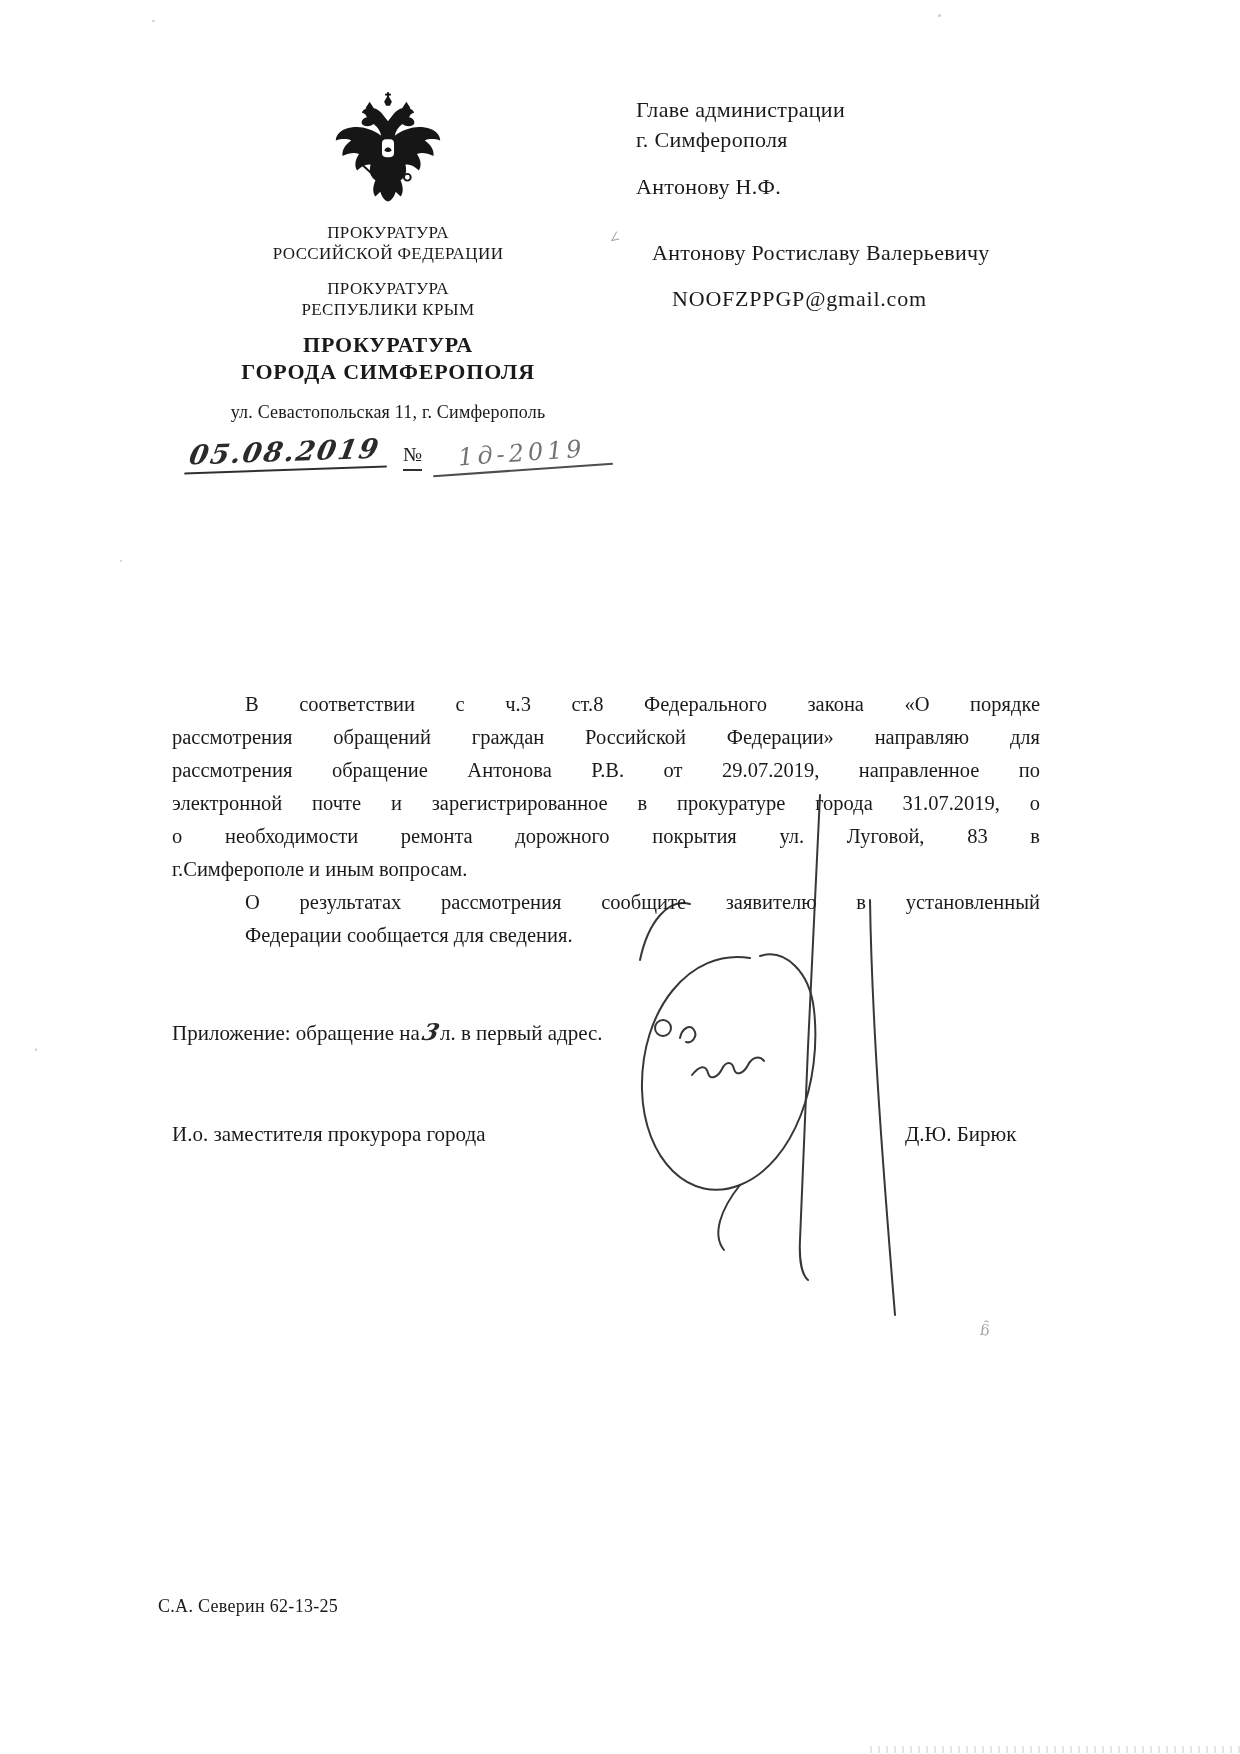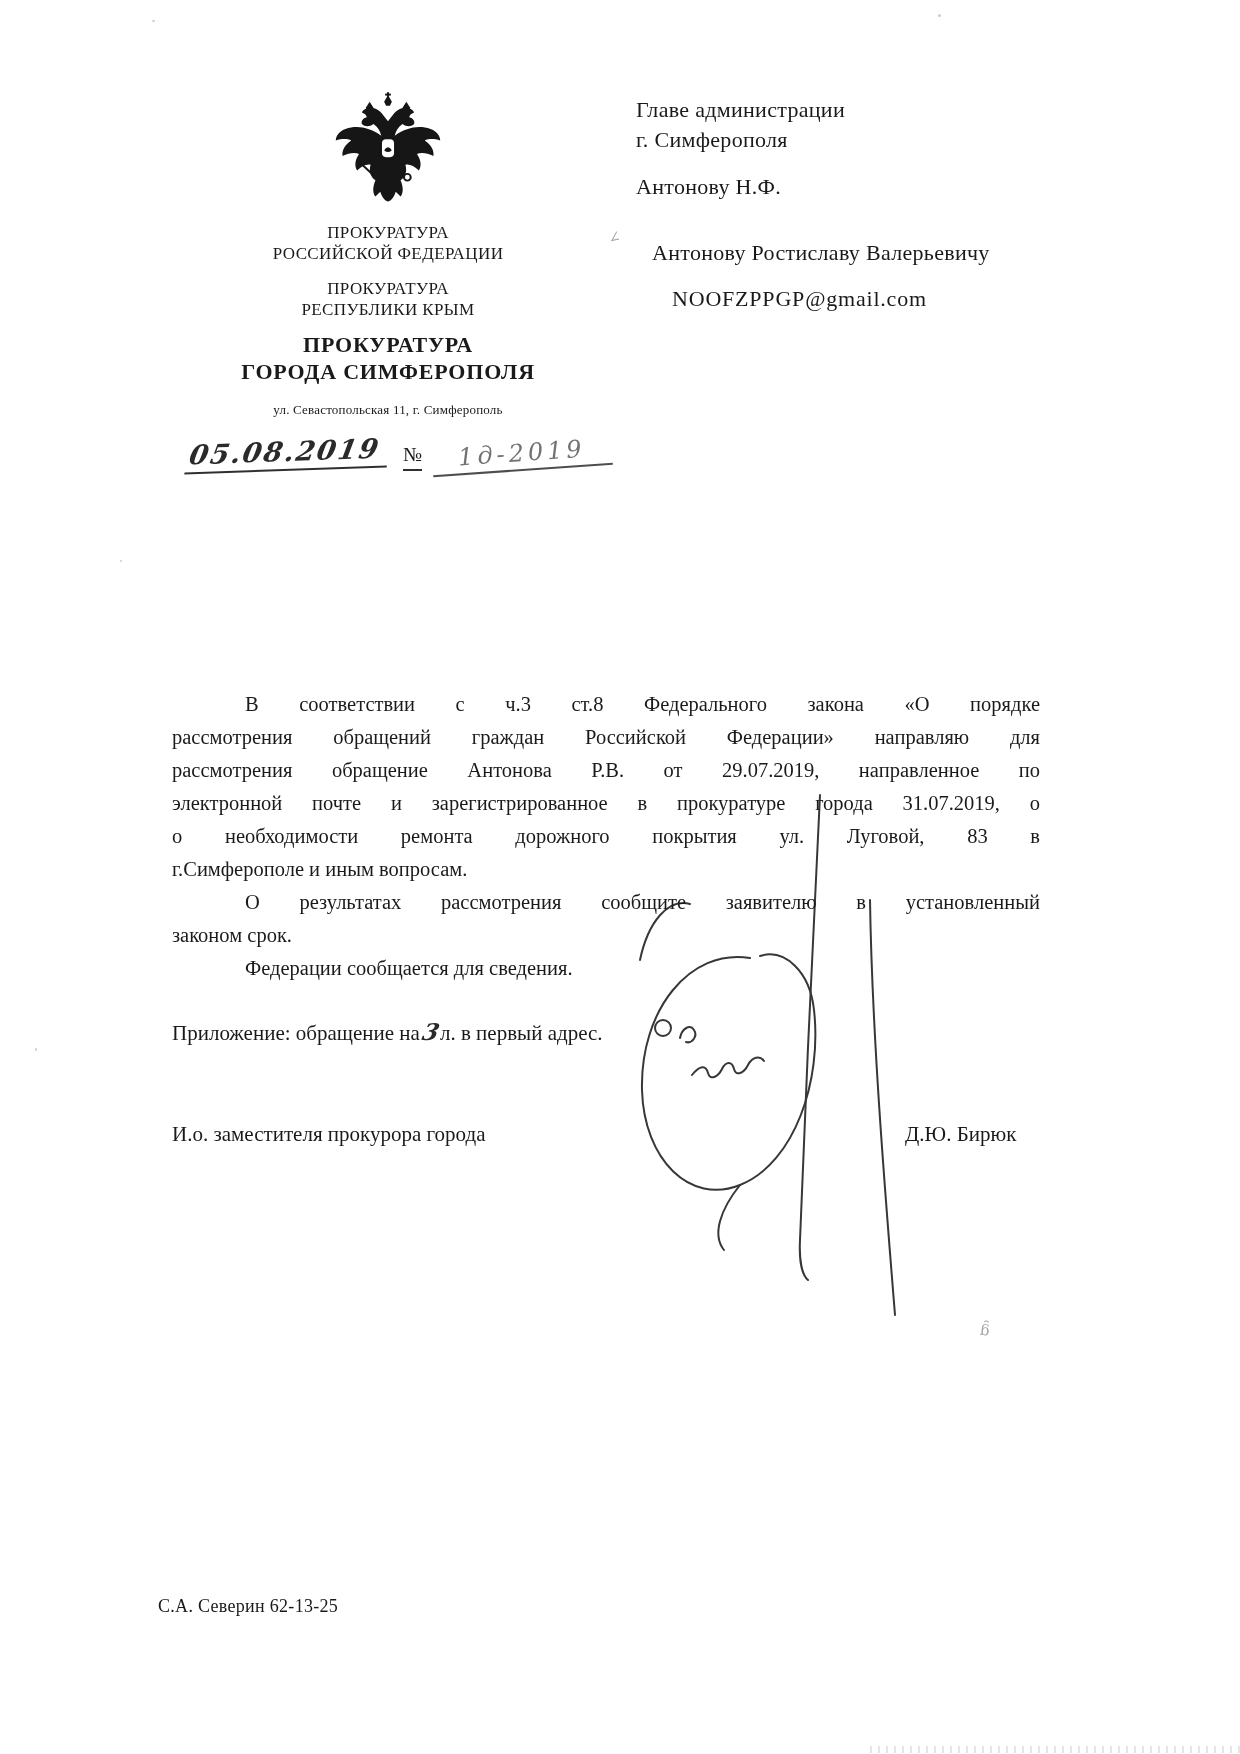--- a/index.html
+++ b/index.html
@@ -8,21 +8,21 @@
     background:#ffffff; overflow:hidden;
     font-family:"Liberation Serif","DejaVu Serif",serif;
     color:#1a1a1a;
   }
   .abs { position:absolute; }
   .center { text-align:center; }
 
   
   .hdr-small { font-size:17px; line-height:21px; letter-spacing:0.4px; }
   .hdr-bold  { font-size:22px; line-height:27px; font-weight:bold; letter-spacing:0.8px; }
-  .hdr-addr  { font-size:13px; letter-spacing:0.2px; }
+  .hdr-addr  { font-size:18px; letter-spacing:0.2px; }
 
   
   .hw {
     font-family:"DejaVu Serif",serif; font-style:italic; color:#2a2a2a;
   }
   .date-hw {
     display:inline-block; font-size:27px; font-weight:600; letter-spacing:2px;
     transform:skewX(-12deg) rotate(-2deg);
   }
   .dateline-underline { border-bottom:2px solid #2f2f2f; }
@@ -135,21 +135,20 @@
   <div class="pen-mark" style="left:608px; top:228px;">∠</div>
 
   <div class="abs body-block" style="top:688px;">
     <div class="body-line first">В соответствии с ч.3 ст.8 Федерального закона «О порядке</div>
     <div class="body-line">рассмотрения обращений граждан Российской Федерации» направляю для</div>
     <div class="body-line">рассмотрения обращение Антонова Р.В. от 29.07.2019, направленное по</div>
     <div class="body-line">электронной почте и зарегистрированное в прокуратуре города 31.07.2019, о</div>
     <div class="body-line">о необходимости ремонта дорожного покрытия ул. Луговой, 83 в</div>
     <div class="body-line last">г.Симферополе и иным вопросам.</div>
     <div class="body-line first">О результатах рассмотрения сообщите заявителю в установленный</div>
-    <div class="body-line last">законом срок.</div>
     <div class="body-line first last">Федерации сообщается для сведения.</div>
   </div>
 
   <div class="abs attach-line" style="left:172px; top:1018px; width:868px;">
     <span>Приложение: обращение на</span><span class="hw pages-hw">3</span><span>л. в первый адрес.</span>
   </div>
 
   <div class="abs sig-title" style="left:172px; top:1122px;">И.о. заместителя прокурора города</div>
   <div class="abs sig-name" style="left:905px; top:1122px;">Д.Ю. Бирюк</div>
 

